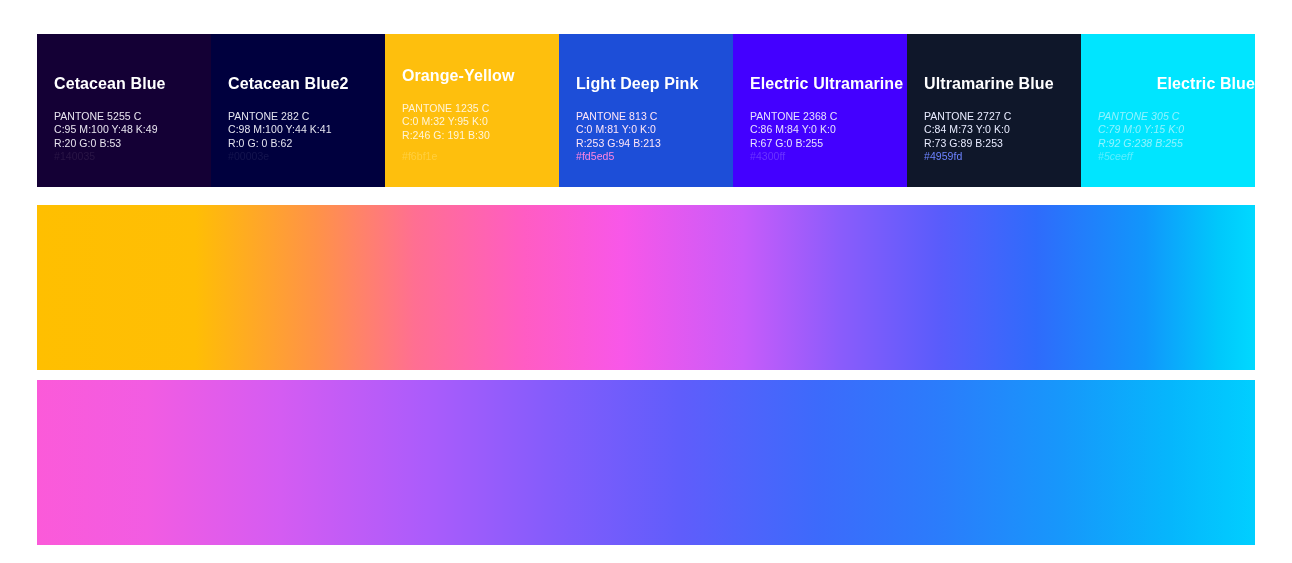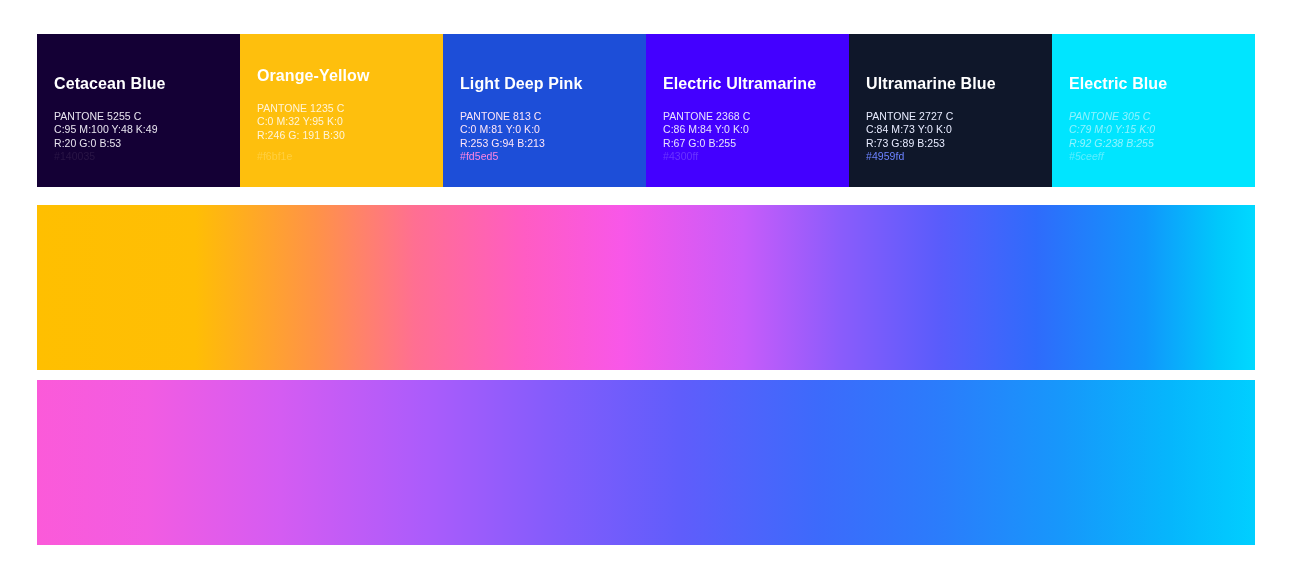--- a/index.html
+++ b/index.html
@@ -93,20 +93,29 @@
   <div class="swatch-panel" id="swatch-panel">
       <div class="swatch" style="background: rgb(20, 0, 53);">
         <div class="swatch-name" style="color: rgb(255, 255, 255);">Cetacean Blue</div>
         <div class="swatch-specs" style="color: rgb(232, 228, 239);">
           <div>PANTONE 5255 C</div>
           <div>C:95 M:100 Y:48  K:49</div>
           <div>R:20 G:0  B:53</div>
           <div style="color: rgb(42, 21, 70);">#140035</div>
         </div>
       </div>
+      <div class="swatch" style="background: rgb(0, 0, 62);">
+        <div class="swatch-name" style="color: rgb(255, 255, 255);">Cetacean Blue2</div>
+        <div class="swatch-specs" style="color: rgb(228, 228, 239);">
+          <div>PANTONE 282 C</div>
+          <div>C:98 M:100 Y:44  K:41</div>
+          <div>R:0 G: 0  B:62</div>
+          <div style="color: rgb(20, 20, 79);">#00003e</div>
+        </div>
+      </div>
       <div class="swatch" style="background: rgb(254, 191, 13);">
         <div class="swatch-name" style="color: rgb(255, 255, 255);">Orange-Yellow</div>
         <div class="swatch-specs" style="color: rgb(255, 244, 216);">
           <div>PANTONE 1235 C</div>
           <div>C:0 M:32 Y:95 K:0</div>
           <div>R:246 G: 191  B:30</div>
           <div style="color: rgb(255, 207, 63); margin-top: 8px;">#f6bf1e</div>
         </div>
       </div>
       <div class="swatch" style="background: #1d4ed8;">
@@ -130,21 +139,21 @@
       <div class="swatch" style="background: #0f172a;">
         <div class="swatch-name" style="color: rgb(255, 255, 255);">Ultramarine Blue</div>
         <div class="swatch-specs" style="color: rgb(232, 236, 255);">
           <div>PANTONE 2727 C</div>
           <div>C:84 M:73 Y:0  K:0</div>
           <div>R:73 G:89  B:253</div>
           <div style="color: rgb(108, 131, 255);">#4959fd</div>
         </div>
       </div>
       <div class="swatch" style="background: rgb(0, 229, 255);">
-        <div class="swatch-name" style="color: rgb(255, 255, 255);">Electric Blue</div>
+        <div class="swatch-name" style="color: rgb(255, 255, 255); text-align: right;">Electric Blue</div>
         <div class="swatch-specs" style="color: rgb(143, 243, 255); font-style: italic;">
           <div>PANTONE 305 C</div>
           <div>C:79 M:0 Y:15  K:0</div>
           <div>R:92 G:238  B:255</div>
           <div style="color: rgb(92, 238, 255);">#5ceeff</div>
         </div>
       </div>
     </div>
 
   <div class="gradient-band band-one" id="band-one" style="background-image: linear-gradient(to right, rgb(255, 191, 0) 0%, rgb(255, 190, 5) 13%, rgb(255, 146, 72) 23%, rgb(255, 111, 146) 31%, rgb(255, 92, 195) 40%, rgb(248, 87, 232) 48%, rgb(200, 92, 250) 58%, rgb(138, 92, 251) 66%, rgb(90, 92, 251) 74%, rgb(47, 107, 251) 82%, rgb(17, 150, 251) 91%, rgb(0, 200, 251) 97%, rgb(0, 217, 255) 100%);"></div>

